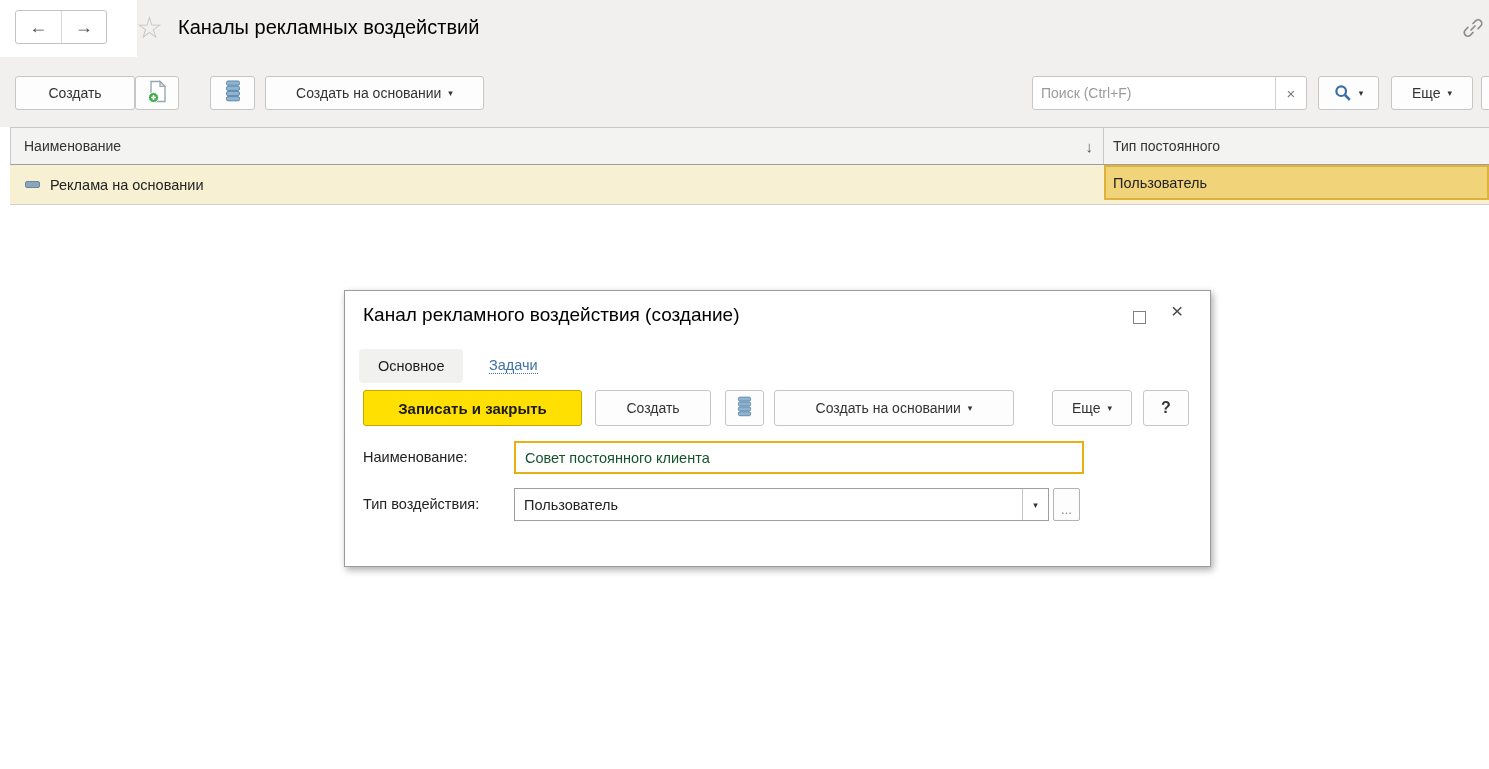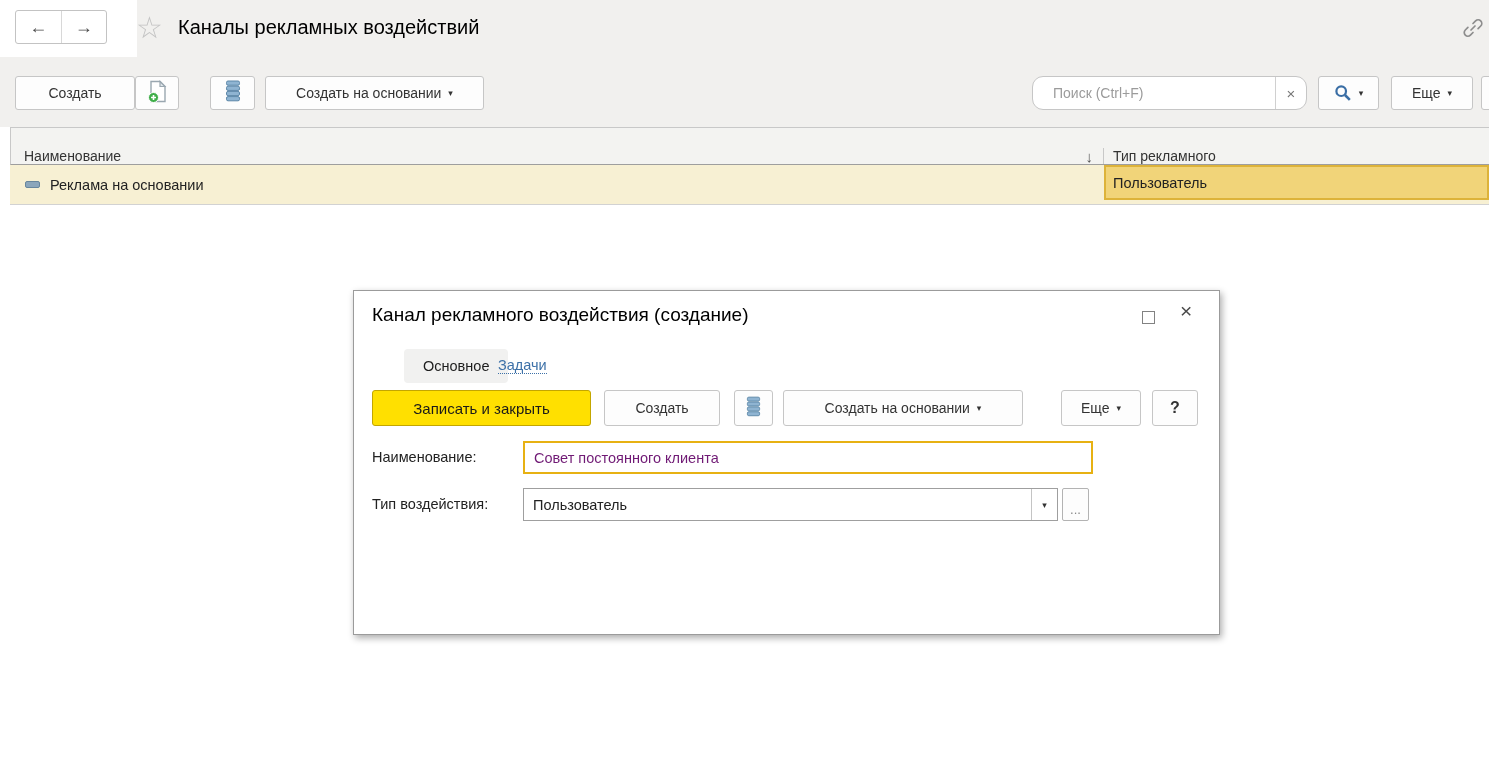--- a/index.html
+++ b/index.html
@@ -22,61 +22,61 @@
   .star { position:absolute; left:136px; top:11px; font-size:30px; line-height:34px; color:#c3c3c3; cursor:pointer; }
   .page-title { position:absolute; left:178px; top:16px; font-size:20px; color:#000; white-space:nowrap; }
   .link-ico { position:absolute; left:1461px; top:16px; width:24px; height:24px; cursor:pointer; }
 
   
   .btn { position:absolute; top:76px; height:34px; background:#fdfdfd; border:1px solid #c6c6c6;
          border-radius:3px; display:flex; align-items:center; justify-content:center;
          font-size:14px; color:#333; cursor:pointer; white-space:nowrap; }
   .caret { font-size:9px; color:#333; margin-left:7px; line-height:1; }
   .searchbox { position:absolute; left:1032px; top:76px; width:275px; height:34px; background:#fff;
-               border:1px solid #c6c6c6; border-radius:11px; display:flex;padding-left:12px; }
+               border:1px solid #c6c6c6; border-radius:3px; display:flex; }
   .searchbox input { flex:1; border:none; outline:none; background:transparent; padding:0 8px;
                      font-size:14px; font-family:"Liberation Sans",sans-serif; color:#333; }
   .searchbox input::placeholder { color:#9b9b9b; }
   .search-clear { width:31px; border-left:1px solid #d0d0d0; display:flex; align-items:center;
                   justify-content:center; font-size:15px; color:#777; cursor:pointer; }
 
   
   .grid { position:absolute; left:10px; top:127px; width:1479px; }
   .ghead { height:38px; background:#f3f3f1; border-top:1px solid #c8c8c8; border-left:1px solid #c8c8c8;
-           border-bottom:1px solid #9e9e9e; display:flex; font-size:14px; color:#333;align-items:flex-end; }
+           border-bottom:1px solid #9e9e9e; display:flex; font-size:14px; color:#333; }
   .th1 { width:1093px; display:flex; align-items:center; padding-left:13px; position:relative;
          border-right:1px solid #c8c8c8; }
   .sort-ico { position:absolute; right:10px; font-size:15px; color:#555; }
   .th2 { flex:1; display:flex; align-items:center; padding-left:9px; }
   .grow { height:40px; background:#f7f0d3; border-bottom:1px solid #d2d2d2; display:flex; cursor:pointer; }
   .td1 { width:1094px; display:flex; align-items:center; font-size:14.5px; color:#222; }
   .item-marker { width:15px; height:7px; background:#8ba6bb; border:1px solid #67869d; border-radius:2px;
                  margin:0 10px 0 15px; flex:none; }
   .td2 { flex:1; }
   .sel-cell { height:35px; border:2px solid #ddb33a; background:#f1d479; display:flex; align-items:center;
               padding-left:7px; font-size:14.5px; color:#222; }
 
   
-  .dialog { position:absolute; left:353px; top:290px; width:867px; height:345px; background:#fff;
+  .dialog { position:absolute; left:344px; top:290px; width:867px; height:277px; background:#fff;
             border:1px solid #9b9b9b; box-shadow:2px 3px 7px rgba(0,0,0,.33); }
   .dlg-title { position:absolute; left:18px; top:13px; font-size:19px; color:#000; white-space:nowrap; }
   .dlg-max { position:absolute; left:788px; top:20px; width:13px; height:13px; border:1px solid #828282;
              cursor:pointer; }
   .dlg-close { position:absolute; left:826px; top:8px; font-size:21px; color:#4a4a4a; cursor:pointer; }
   .tab-active { position:absolute; left:14px; top:58px; height:34px; padding:0 19px; background:#f1f1f0;
-                border-radius:4px; display:flex; align-items:center; font-size:14.5px; color:#1d1d1d; cursor:pointer;margin-left:36px; }
+                border-radius:4px; display:flex; align-items:center; font-size:14.5px; color:#1d1d1d; cursor:pointer; }
   .tab-link { position:absolute; left:144px; top:66px; font-size:14.5px; color:#3d71a8;
               border-bottom:1px dotted #3d71a8; cursor:pointer; }
   .dbtn { position:absolute; top:99px; height:36px; background:#fdfdfd; border:1px solid #c6c6c6;
           border-radius:3px; display:flex; align-items:center; justify-content:center;
           font-size:14px; color:#333; cursor:pointer; white-space:nowrap; }
-  .dbtn-primary { background:#ffe000; border-color:#c3a600; font-weight:normal; font-size:15px; color:#1a1a1a;justify-content:center; }
+  .dbtn-primary { background:#ffe000; border-color:#c3a600; font-weight:bold; font-size:15px; color:#1a1a1a;justify-content:center; }
   .fld-label { position:absolute; left:18px; font-size:14.5px; color:#222; white-space:nowrap;text-align:right; }
   .name-input { position:absolute; left:169px; top:150px; width:570px; height:33px;
-                border:2px solid #e7b113; padding:0 9px; font-size:14.5px; color:#701a75;
+                border:2px solid #e7b113; padding:0 9px; font-size:14.5px; color:#14532d;
                 font-family:"Liberation Sans",sans-serif; outline:none; background:#fff; }
   .combo { position:absolute; left:169px; top:197px; width:535px; height:33px; border:1px solid #9f9f9f;
            display:flex; background:#fff; }
   .combo-text { flex:1; display:flex; align-items:center; padding-left:9px; font-size:14.5px; color:#222; }
   .combo-arrow { width:26px; border-left:1px solid #c4c4c4; display:flex; align-items:center;
                  justify-content:center; font-size:9px; color:#333; cursor:pointer; }
   .dots-btn { position:absolute; left:708px; top:197px; width:27px; height:33px; border:1px solid #b3b3b3;
               border-radius:2px; background:#fdfdfd; display:flex; align-items:flex-end; justify-content:center;
               font-size:13px; color:#8a8a8a; padding-bottom:8px; line-height:4px; cursor:pointer; }
 </style>
@@ -155,21 +155,21 @@
   <div class="btn" style="left:1481px;width:24px;"></div>
 </div>
 
 <div class="grid">
   <div class="ghead">
     <div class="th1">
       <span>Наименование</span>
       <span class="sort-ico">↓</span>
     </div>
     <div class="th2">
-      <span>Тип рекламного</span>
+      <span>Тип постоянного</span>
     </div>
   </div>
   <div class="grow">
     <div class="td1">
       <span class="item-marker"></span>
       <span>Реклама на основании</span>
     </div>
     <div class="td2">
       <div class="sel-cell">
         <span>Пользователь</span>

